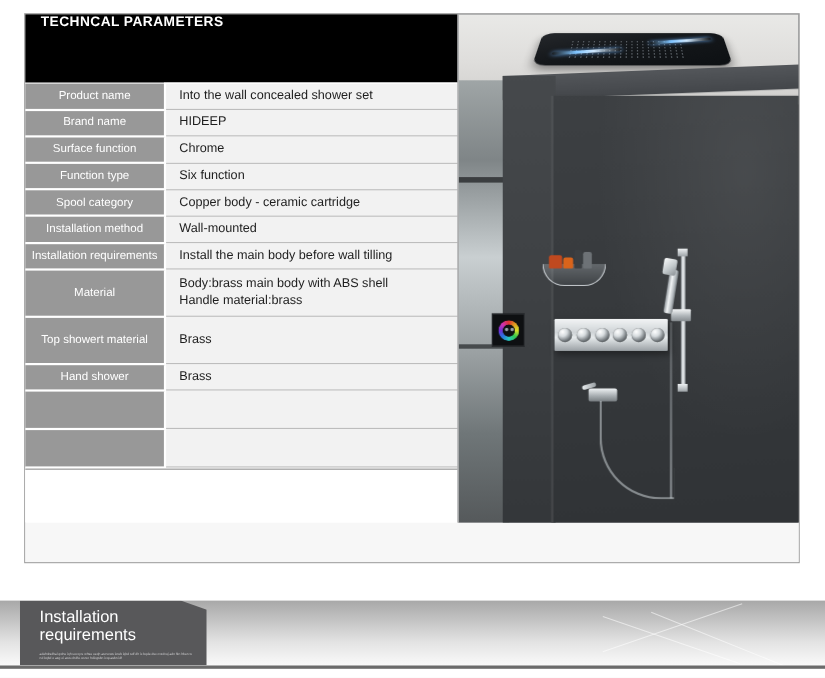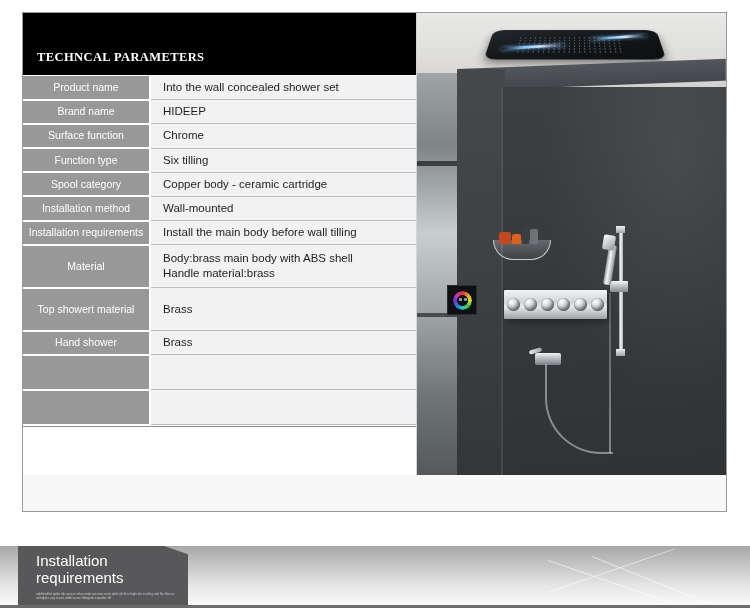--- a/index.html
+++ b/index.html
@@ -47,24 +47,22 @@
     background: #ffffff;
     display: flex;
     flex-direction: column;
   }
   .spec-header {
     background: #000000;
     color: #ffffff;
     height: 62px;
     flex: 0 0 62px;
     display: flex;
-    align-items: flex-end;
     box-sizing: border-box;
     padding: 0 12px 10px 14px;
-    font-family: Liberation Serif, serif;
   }
   .spec-header-title {
     font-size: 12.5px;
     font-weight: bold;
     letter-spacing: 0.4px;
     color: #ffffff;
   }
   .spec-table {
     border-collapse: collapse;
     width: 393px;
@@ -397,21 +395,21 @@
           <tr class="r-std">
             <td class="lbl">Brand name</td>
             <td class="val">HIDEEP</td>
           </tr>
           <tr class="r-std">
             <td class="lbl">Surface function</td>
             <td class="val">Chrome</td>
           </tr>
           <tr class="r-std">
             <td class="lbl">Function type</td>
-            <td class="val">Six tilling</td>
+            <td class="val">Six function</td>
           </tr>
           <tr class="r-std">
             <td class="lbl">Spool category</td>
             <td class="val">Copper body - ceramic cartridge</td>
           </tr>
           <tr class="r-std">
             <td class="lbl">Installation method</td>
             <td class="val">Wall-mounted</td>
           </tr>
           <tr class="r-std">

